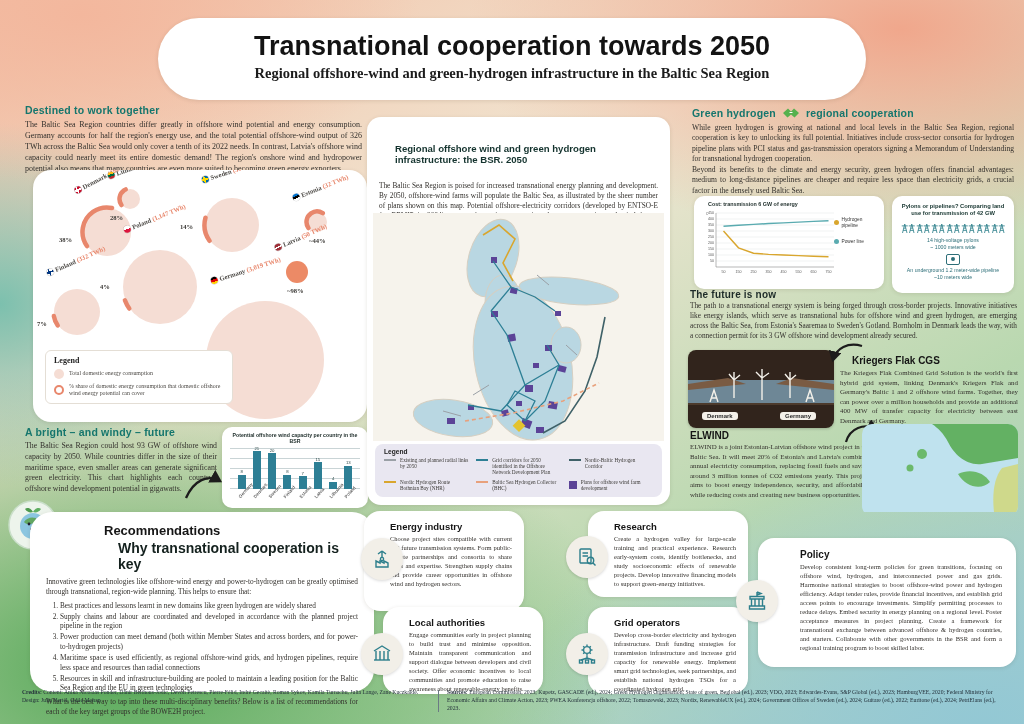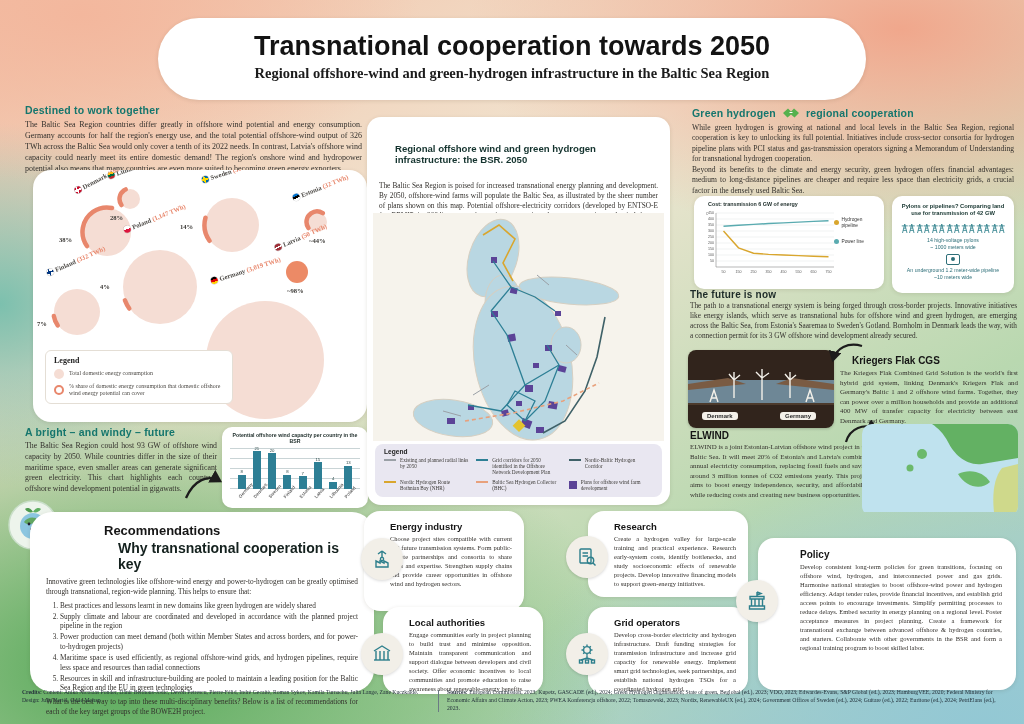--- a/index.html
+++ b/index.html
@@ -109,21 +109,21 @@
   .arrow{position:absolute;}
 
   
   .mini-card{border-radius:16px;padding:10px 12px 8px 26px;box-sizing:border-box;}
   .mini-card h3{margin:0 0 3px;font-size:9.5px;color:#161616;}
   .mini-card p{font-size:6.5px;}
   #card-energy{left:364px;top:511px;width:160px;height:100px;}
   #card-research{left:588px;top:511px;width:160px;height:86px;}
   #card-local{left:383px;top:607px;width:160px;height:87px;}
   #card-grid{left:588px;top:607px;width:160px;height:87px;}
-  #policy-card{left:758px;top:538px;width:258px;height:152px;border-radius:16px;padding:11px 14px 8px 42px;box-sizing:border-box;}
+  #policy-card{left:758px;top:538px;width:258px;height:129px;border-radius:16px;padding:11px 14px 8px 42px;box-sizing:border-box;}
   #policy-card h3{margin:0 0 3px;font-size:10px;color:#161616;}
   #policy-card p{font-size:6.5px;}
   .icon-circle{position:absolute;width:42px;height:42px;border-radius:50%;background:#f2efe8;box-shadow:0 1px 3px rgba(0,0,0,.15);display:flex;align-items:center;justify-content:center;}
   #icon-energy{left:361px;top:538px;}
   #icon-research{left:566px;top:536px;}
   #icon-local{left:361px;top:633px;}
   #icon-grid{left:566px;top:633px;}
   #icon-policy{left:736px;top:580px;}
 
   
@@ -282,21 +282,21 @@
     <path d="M22,29 Q25,31 28,29" stroke="#223" stroke-width="1" fill="none"></path>
     <path d="M25,12 C23,8 19,7 17,9 C19,12 22,13 25,12 Z" fill="#4e9a4e"></path>
     <path d="M25,12 C27,8 31,7 33,9 C31,12 28,13 25,12 Z" fill="#5fae62"></path>
   </svg>
   <div class="card" id="reco-card">
     <h3>Recommendations</h3>
     <h4>Why transnational cooperation is key</h4>
     <p>Innovative green technologies like offshore-wind energy and power-to-hydrogen can be greatly optimised through transnational, region-wide planning. This helps to ensure that:</p>
     <ol id="rec-list">
         <li>Best practices and lessons learnt in new domains like green hydrogen are widely shared</li>
-        <li>Supply climate and labour are coordinated and developed in accordance with the planned project pipeline in the region</li>
+        <li>Supply chains and labour are coordinated and developed in accordance with the planned project pipeline in the region</li>
         <li>Power production can meet demand (both within Member States and across borders, and for power-to-hydrogen projects)</li>
         <li>Maritime space is used efficiently, as regional offshore-wind grids, and hydrogen pipelines, require less space and resources than radial connections</li>
         <li>Resources in skill and infrastructure-building are pooled to maintain a leading position for the Baltic Sea Region and the EU in green technologies</li>
       </ol>
     <p>What is the best way to tap into these multi-disciplinary benefits? Below is a list of recommendations for each of the key target groups of the BOWE2H project.</p>
   </div>
 
   <div class="card" id="map-card">
     <h3>Regional offshore wind and green hydrogen infrastructure: the BSR. 2050</h3>
     <p class="body intro">The Baltic Sea Region is poised for increased transnational energy planning and development. By 2050, offshore-wind farms will populate the Baltic Sea, as illustrated by the sheer number of plans shown on this map. Potential offshore-electricity corridors (developed by ENTSO-E for BEMIP in 2024) suggest future interconnections between countries and wind farms. Additionally, three major hydrogen-pipeline plans were granted Project of Common Interest status by the European Commission, enabling EU funding and faster permits. The region's green-energy future, centred on offshore wind and green hydrogen, is getting closer!</p>

